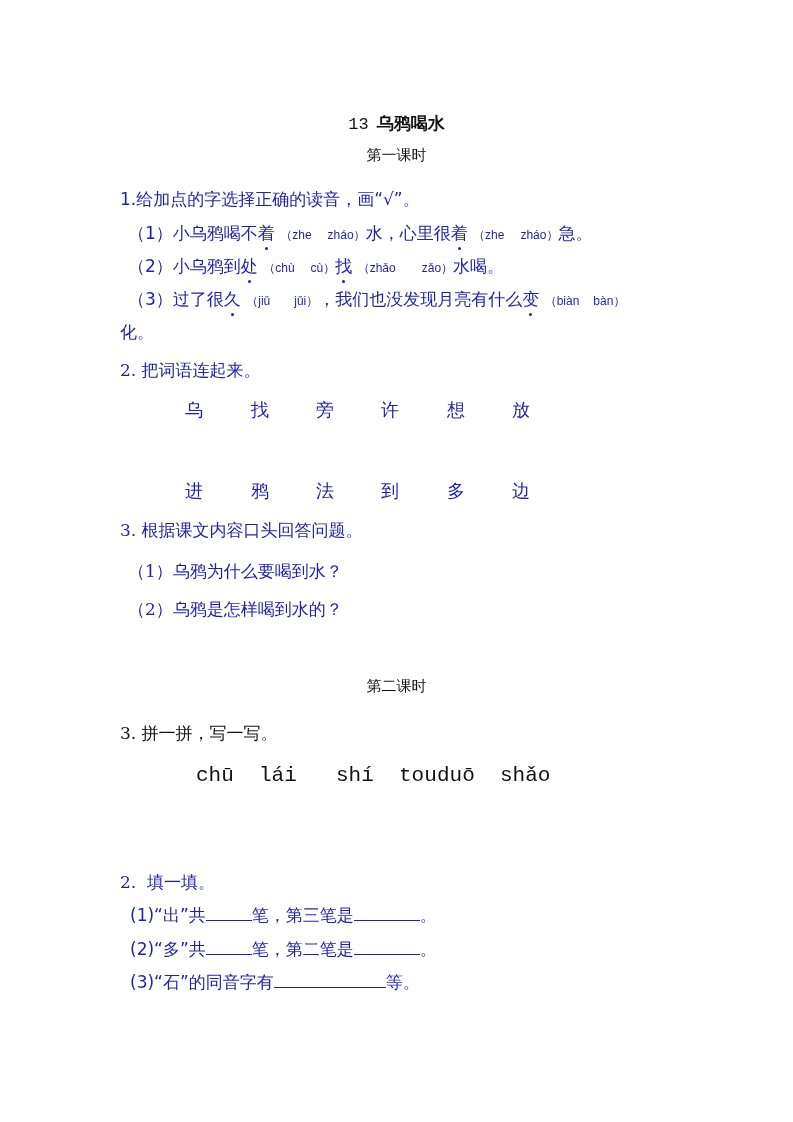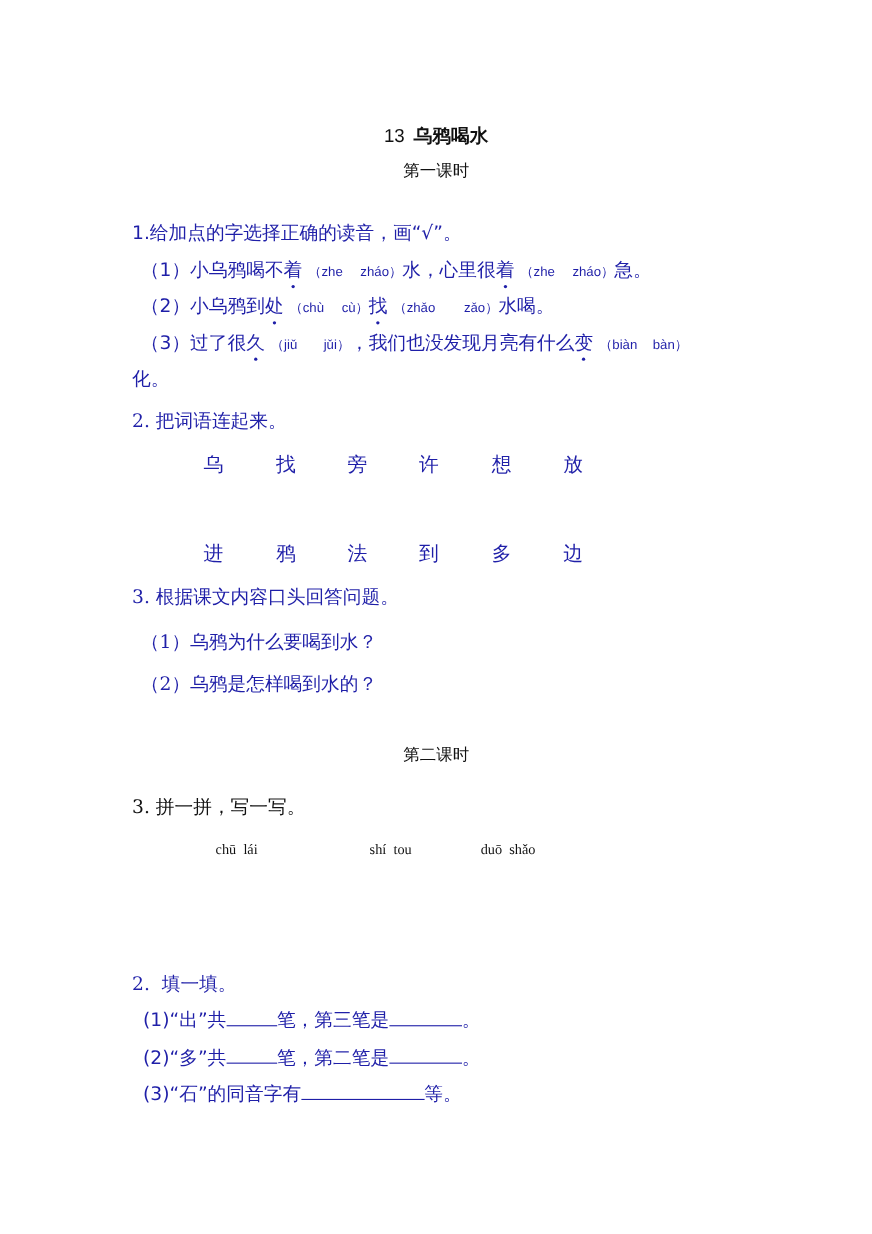--- a/index.html
+++ b/index.html
@@ -1,32 +1,32 @@
 <!DOCTYPE html>
 <html><head>
   <meta charset="utf-8">
   <style>
     html, body { margin: 0; padding: 0; background: #ffffff; }
     body { width: 793px; height: 1122px; position: relative; overflow: hidden;
       font-family: "DejaVu Sans", "Liberation Sans", sans-serif; }
     .abs { position: absolute; white-space: nowrap; }
-    .blue { color: #1f1fa8; margin-top: 12px; }
+    .blue { color: #1f1fa8; }
     .black { color: #111111; }
     .title { font-size: 17px; font-weight: bold; left: 0; width: 793px; text-align: center; top: 112px; }
-    .title .num { font-family: Liberation Sans, sans-serif; font-weight: normal; margin-right: 8px; }
+    .title .num { font-family: Liberation Mono, monospace; font-weight: normal; margin-right: 8px; }
     .subtitle { font-size: 15px; left: 0; width: 793px; text-align: center; }
     .line { font-size: 17px; left: 120px; }
     .sub { left: 128px; }
     .dot { position: relative; display: inline-block; }
     .dot::after { content: ""; position: absolute; left: 50%; bottom: -5px; width: 3px; height: 3px;
       margin-left: -1.5px; border-radius: 50%; background: #1f1fa8; }
     .py { font-family: "Liberation Sans", "DejaVu Sans", sans-serif; font-size: 12px; }
     .gap { display: inline-block; }
     .word { position: absolute; font-size: 18px; }
-    .pinyin { font-family: Liberation Serif, serif; font-size: 13px; }
+    .pinyin { font-family: Liberation Mono, monospace; font-size: 21px; }
     .blank { display: inline-block; border-bottom: 1px solid #1f1fa8; height: 16px; vertical-align: baseline; }
     .serifnum { font-family: "DejaVu Serif", "Liberation Serif", serif; text-align: center; }
   </style>
 </head>
 <body>
 
 <div class="abs title black">
   <span class="num">13</span><span>乌鸦喝水</span>
 </div>
 <div class="abs subtitle black" style="top:146px;">第一课时</div>

